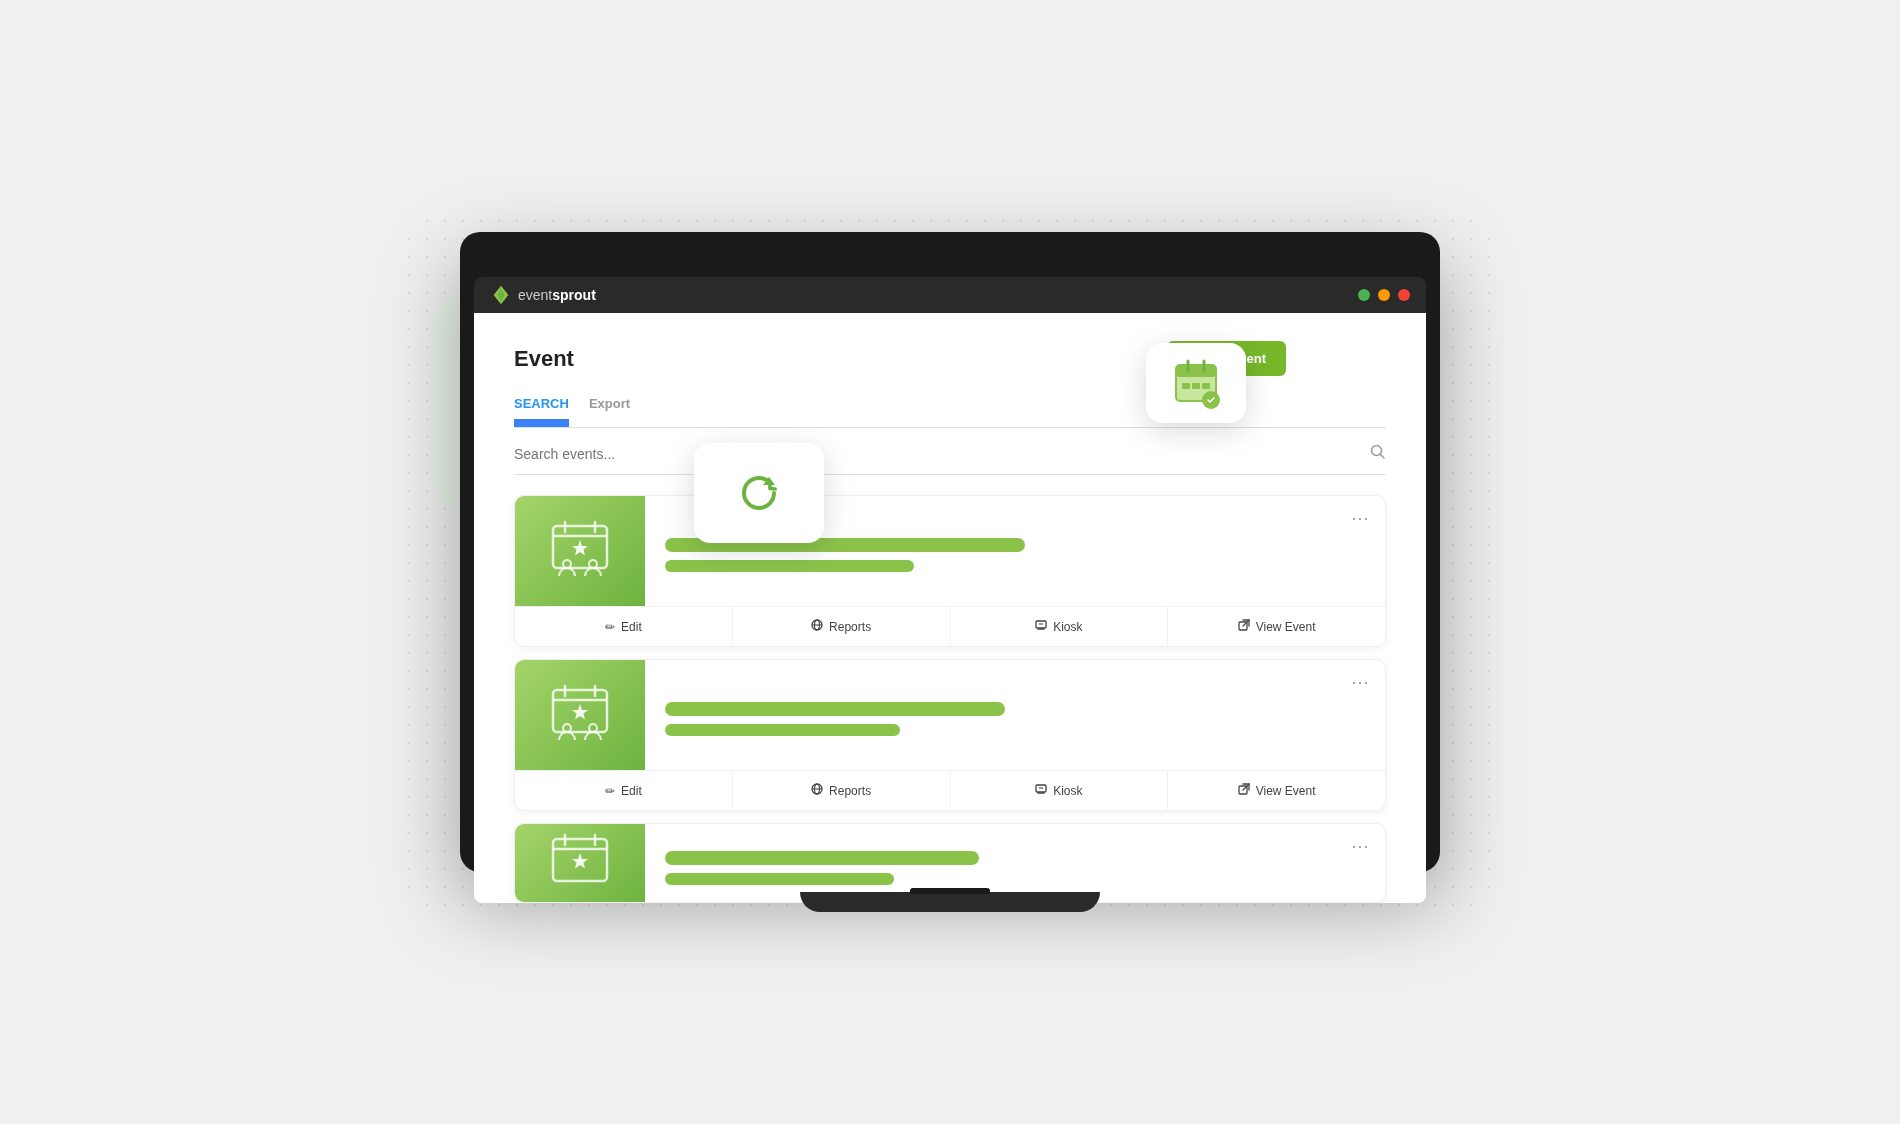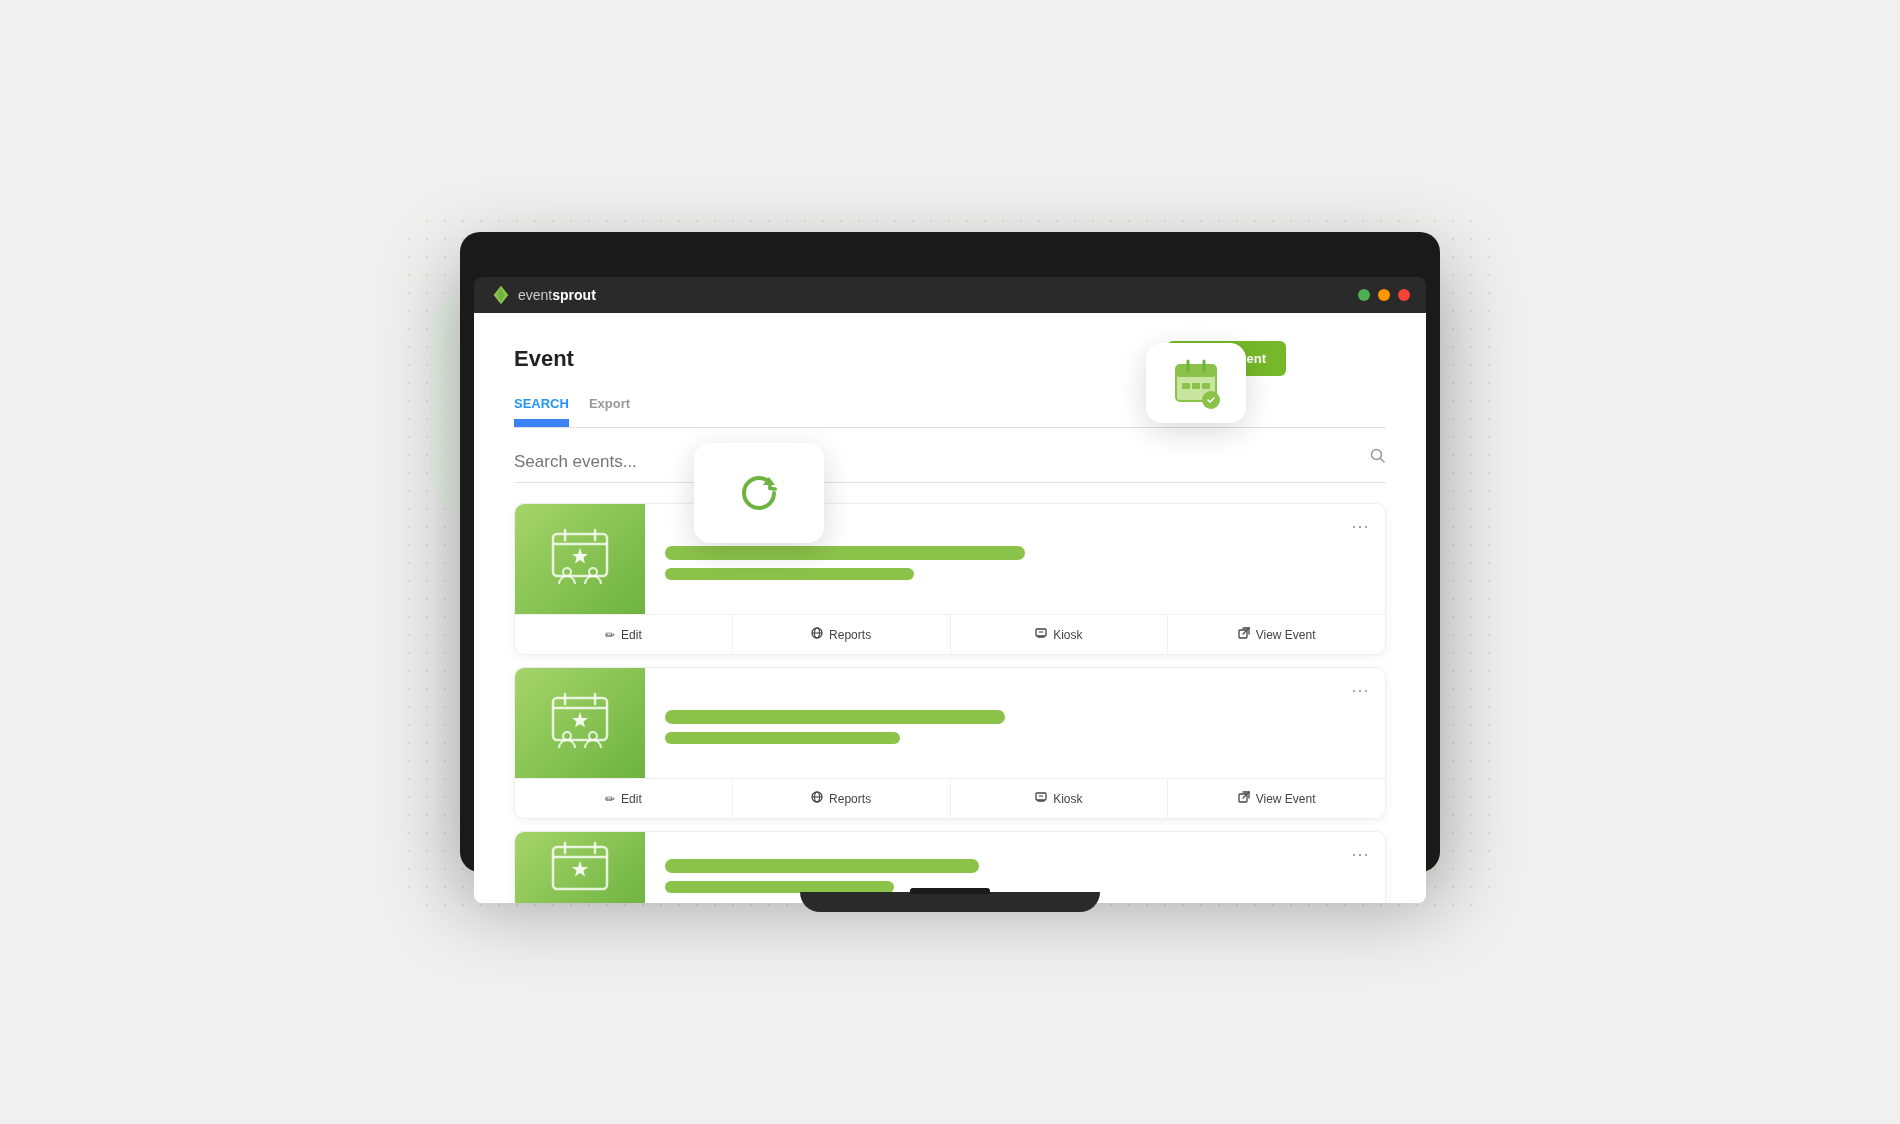--- a/index.html
+++ b/index.html
@@ -191,24 +191,23 @@
       display: flex;
       align-items: center;
       margin-bottom: 20px;
       border-bottom: 1px solid #e0e0e0;
       padding-bottom: 10px;
     }
 
     .search-input {
       border: none;
       outline: none;
-      font-size: 17px;
+      font-size: 14px;
       flex: 1;
       color: #333;
-      margin-top: 8px;
     }
 
     .search-icon {
       color: #999;
       font-size: 16px;
       margin-left: auto;
       cursor: pointer;
     }
 
     

